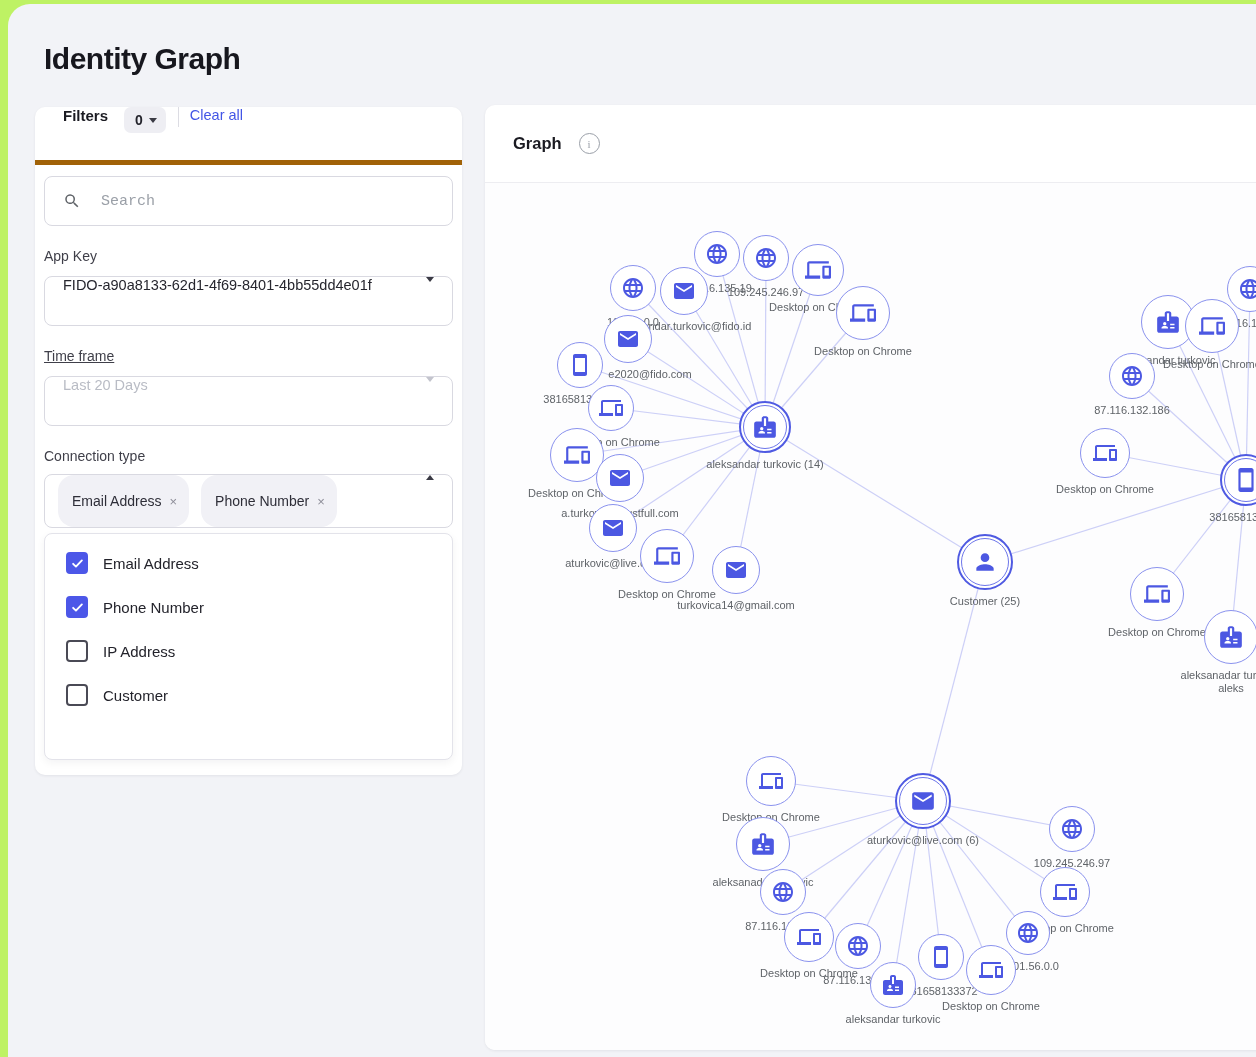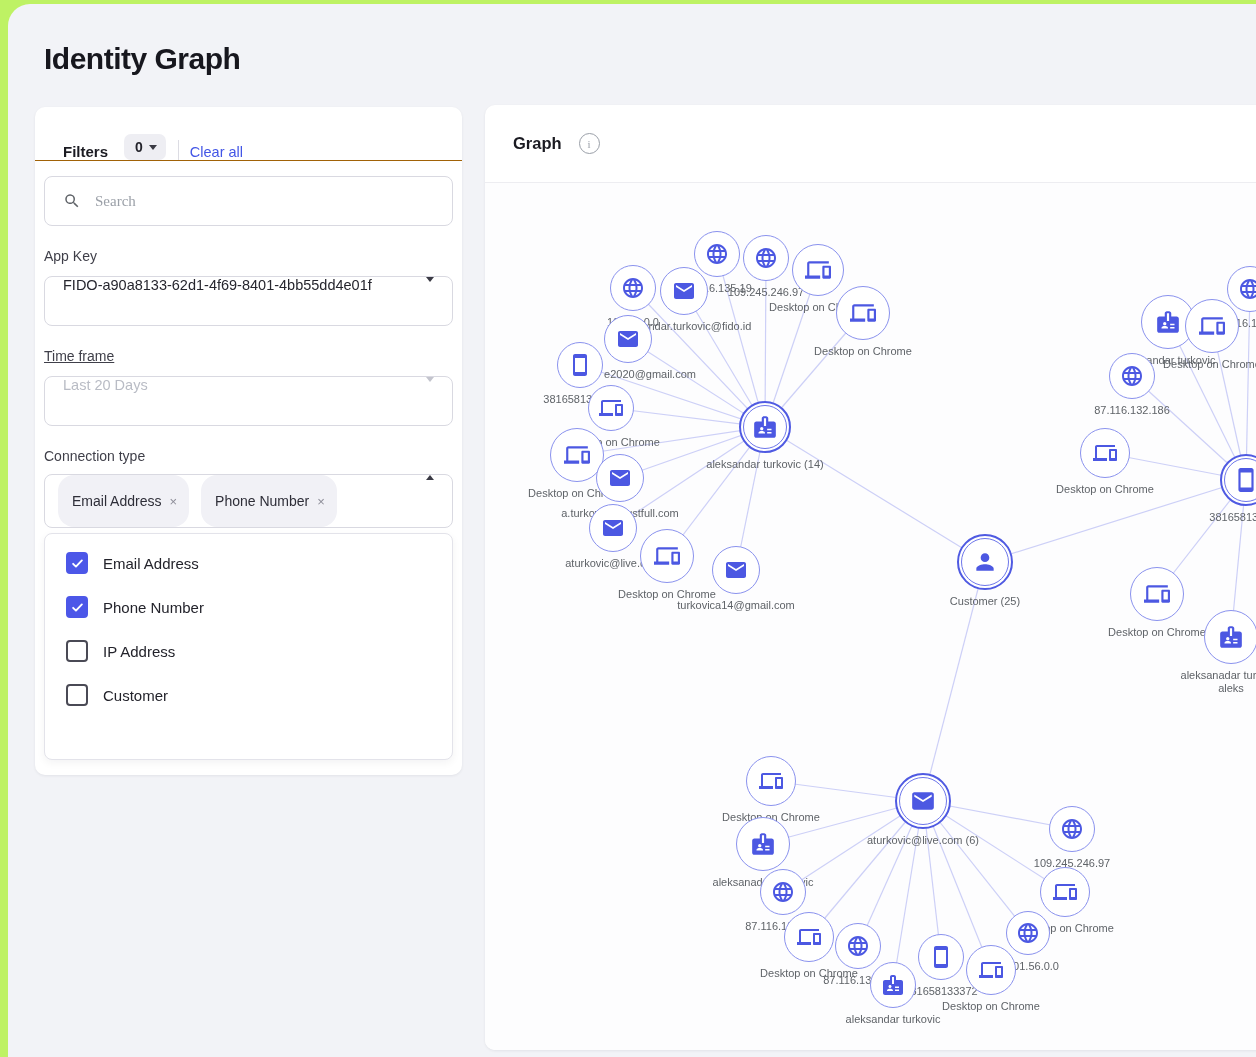--- a/index.html
+++ b/index.html
@@ -7,33 +7,33 @@
   .viewport{position:relative;width:1256px;height:1057px;overflow:hidden;background:#bef264;}
   .app{position:absolute;left:8px;top:4px;width:1248px;height:1053px;background:#f2f3f7;border-top-left-radius:22px;}
   .page-title{position:absolute;left:36px;top:38px;font-size:30px;font-weight:700;color:#17171e;letter-spacing:-0.5px;}
 
   
   .card{position:absolute;background:#fff;border-radius:10px;box-shadow:0 1px 3px rgba(20,20,40,.07);}
   .filters-card{left:35px;top:107px;width:427px;height:668px;}
   .graph-card{left:485px;top:105px;width:790px;height:945px;border-radius:10px 0 0 10px;}
 
   
-  .f-header{position:absolute;left:0;top:0;right:0;height:53px;border-bottom:1px solid #a16207;display:flex;align-items:flex-end;}
+  .f-header{position:absolute;left:0;top:0;right:0;height:53px;border-bottom:5px solid #a16207;display:flex;align-items:flex-start;}
   .f-title{margin-left:28px;font-size:15px;font-weight:700;color:#1b1b22;}
   .count-badge{margin-left:16px;display:flex;align-items:center;gap:6px;background:#eeeef3;border-radius:7px;padding:5px 9px 5px 11px;cursor:pointer;}
   .count-badge span{font-size:14px;font-weight:700;color:#23232b;}
   .caret-down{width:0;height:0;border-left:4px solid transparent;border-right:4px solid transparent;border-top:5px solid #3a3a44;}
   .caret-down.light{border-top-color:#c3c4cd;}
   .caret-up{width:0;height:0;border-left:4px solid transparent;border-right:4px solid transparent;border-bottom:5px solid #3a3a44;}
   .v-sep{width:1px;height:20px;background:#dcdce3;margin-left:12px;}
   .clear-all{margin-left:11px;font-size:14.5px;color:#4255e6;cursor:pointer;}
 
   .search-box{position:absolute;left:9px;right:9px;top:69px;height:50px;border:1px solid #d9d9e1;border-radius:8px;display:flex;align-items:center;box-sizing:border-box;background:#fff;}
   .search-box svg{margin-left:18px;flex:none;}
-  .search-box input{border:none;outline:none;font-size:15px;color:#26262e;margin-left:12px;width:300px;font-family:Liberation Serif, serif;background:transparent;}
+  .search-box input{border:none;outline:none;font-size:15px;color:#26262e;margin-left:18px;width:300px;font-family:Liberation Mono, monospace;background:transparent;}
   .search-box input::placeholder{color:#9ba0a8;}
 
   .field-label{position:absolute;left:9px;font-size:14px;color:#3f3f49;}
   .select{position:absolute;left:9px;right:9px;height:50px;border:1px solid #d9d9e1;border-radius:8px;background:#fff;box-sizing:border-box;display:flex;cursor:pointer;}
   .select .val{margin-left:18px;font-size:14.5px;color:#26262e;}
   .select .val.muted{color:#b9bcc5;}
   .select .tail{margin-left:auto;margin-right:18px;}
   .conn-select{height:54px;}
   .chips{display:flex;gap:12px;margin-left:13px;}
   .chip{display:flex;align-items:center;gap:8px;background:#f1f1f6;border-radius:16px;padding:6px 12px 6px 14px;}
@@ -192,21 +192,21 @@
         <line x1="985" y1="562" x2="1246" y2="480" stroke="#cdd0f7" stroke-width="1.2"></line>
         <line x1="985" y1="562" x2="923" y2="801" stroke="#cdd0f7" stroke-width="1.2"></line>
       </svg>
     <div class="label-layer">
         <div class="glabel" style="left: 684px; top: 320px;">aleksandar.turkovic@fido.id</div>
         <div class="glabel" style="left: 633px; top: 316px;">101.56.0.0</div>
         <div class="glabel" style="left: 717px; top: 282px;">87.116.135.19</div>
         <div class="glabel" style="left: 766px; top: 286px;">109.245.246.97</div>
         <div class="glabel" style="left: 818px; top: 301px;">Desktop on Chrome</div>
         <div class="glabel" style="left: 863px; top: 345px;">Desktop on Chrome</div>
-        <div class="glabel" style="left: 650px; top: 368px;">e2020@gmail.com</div>
+        <div class="glabel" style="left: 650px; top: 368px;">e2020@fido.com</div>
         <div class="glabel" style="left: 580px; top: 393px;">381658133372</div>
         <div class="glabel" style="left: 611px; top: 436px;">Desktop on Chrome</div>
         <div class="glabel" style="left: 577px; top: 487px;">Desktop on Chrome</div>
         <div class="glabel" style="left: 620px; top: 507px;">a.turkovic@trustfull.com</div>
         <div class="glabel" style="left: 613px; top: 557px;">aturkovic@live.com</div>
         <div class="glabel" style="left: 667px; top: 588px;">Desktop on Chrome</div>
         <div class="glabel" style="left: 736px; top: 599px;">turkovica14@gmail.com</div>
         <div class="glabel" style="left: 1168px; top: 354px;">aleksandar turkovic</div>
         <div class="glabel" style="left: 1212px; top: 358px;">Desktop on Chrome</div>
         <div class="glabel" style="left: 1250px; top: 317px;">87.116.135.19</div>

